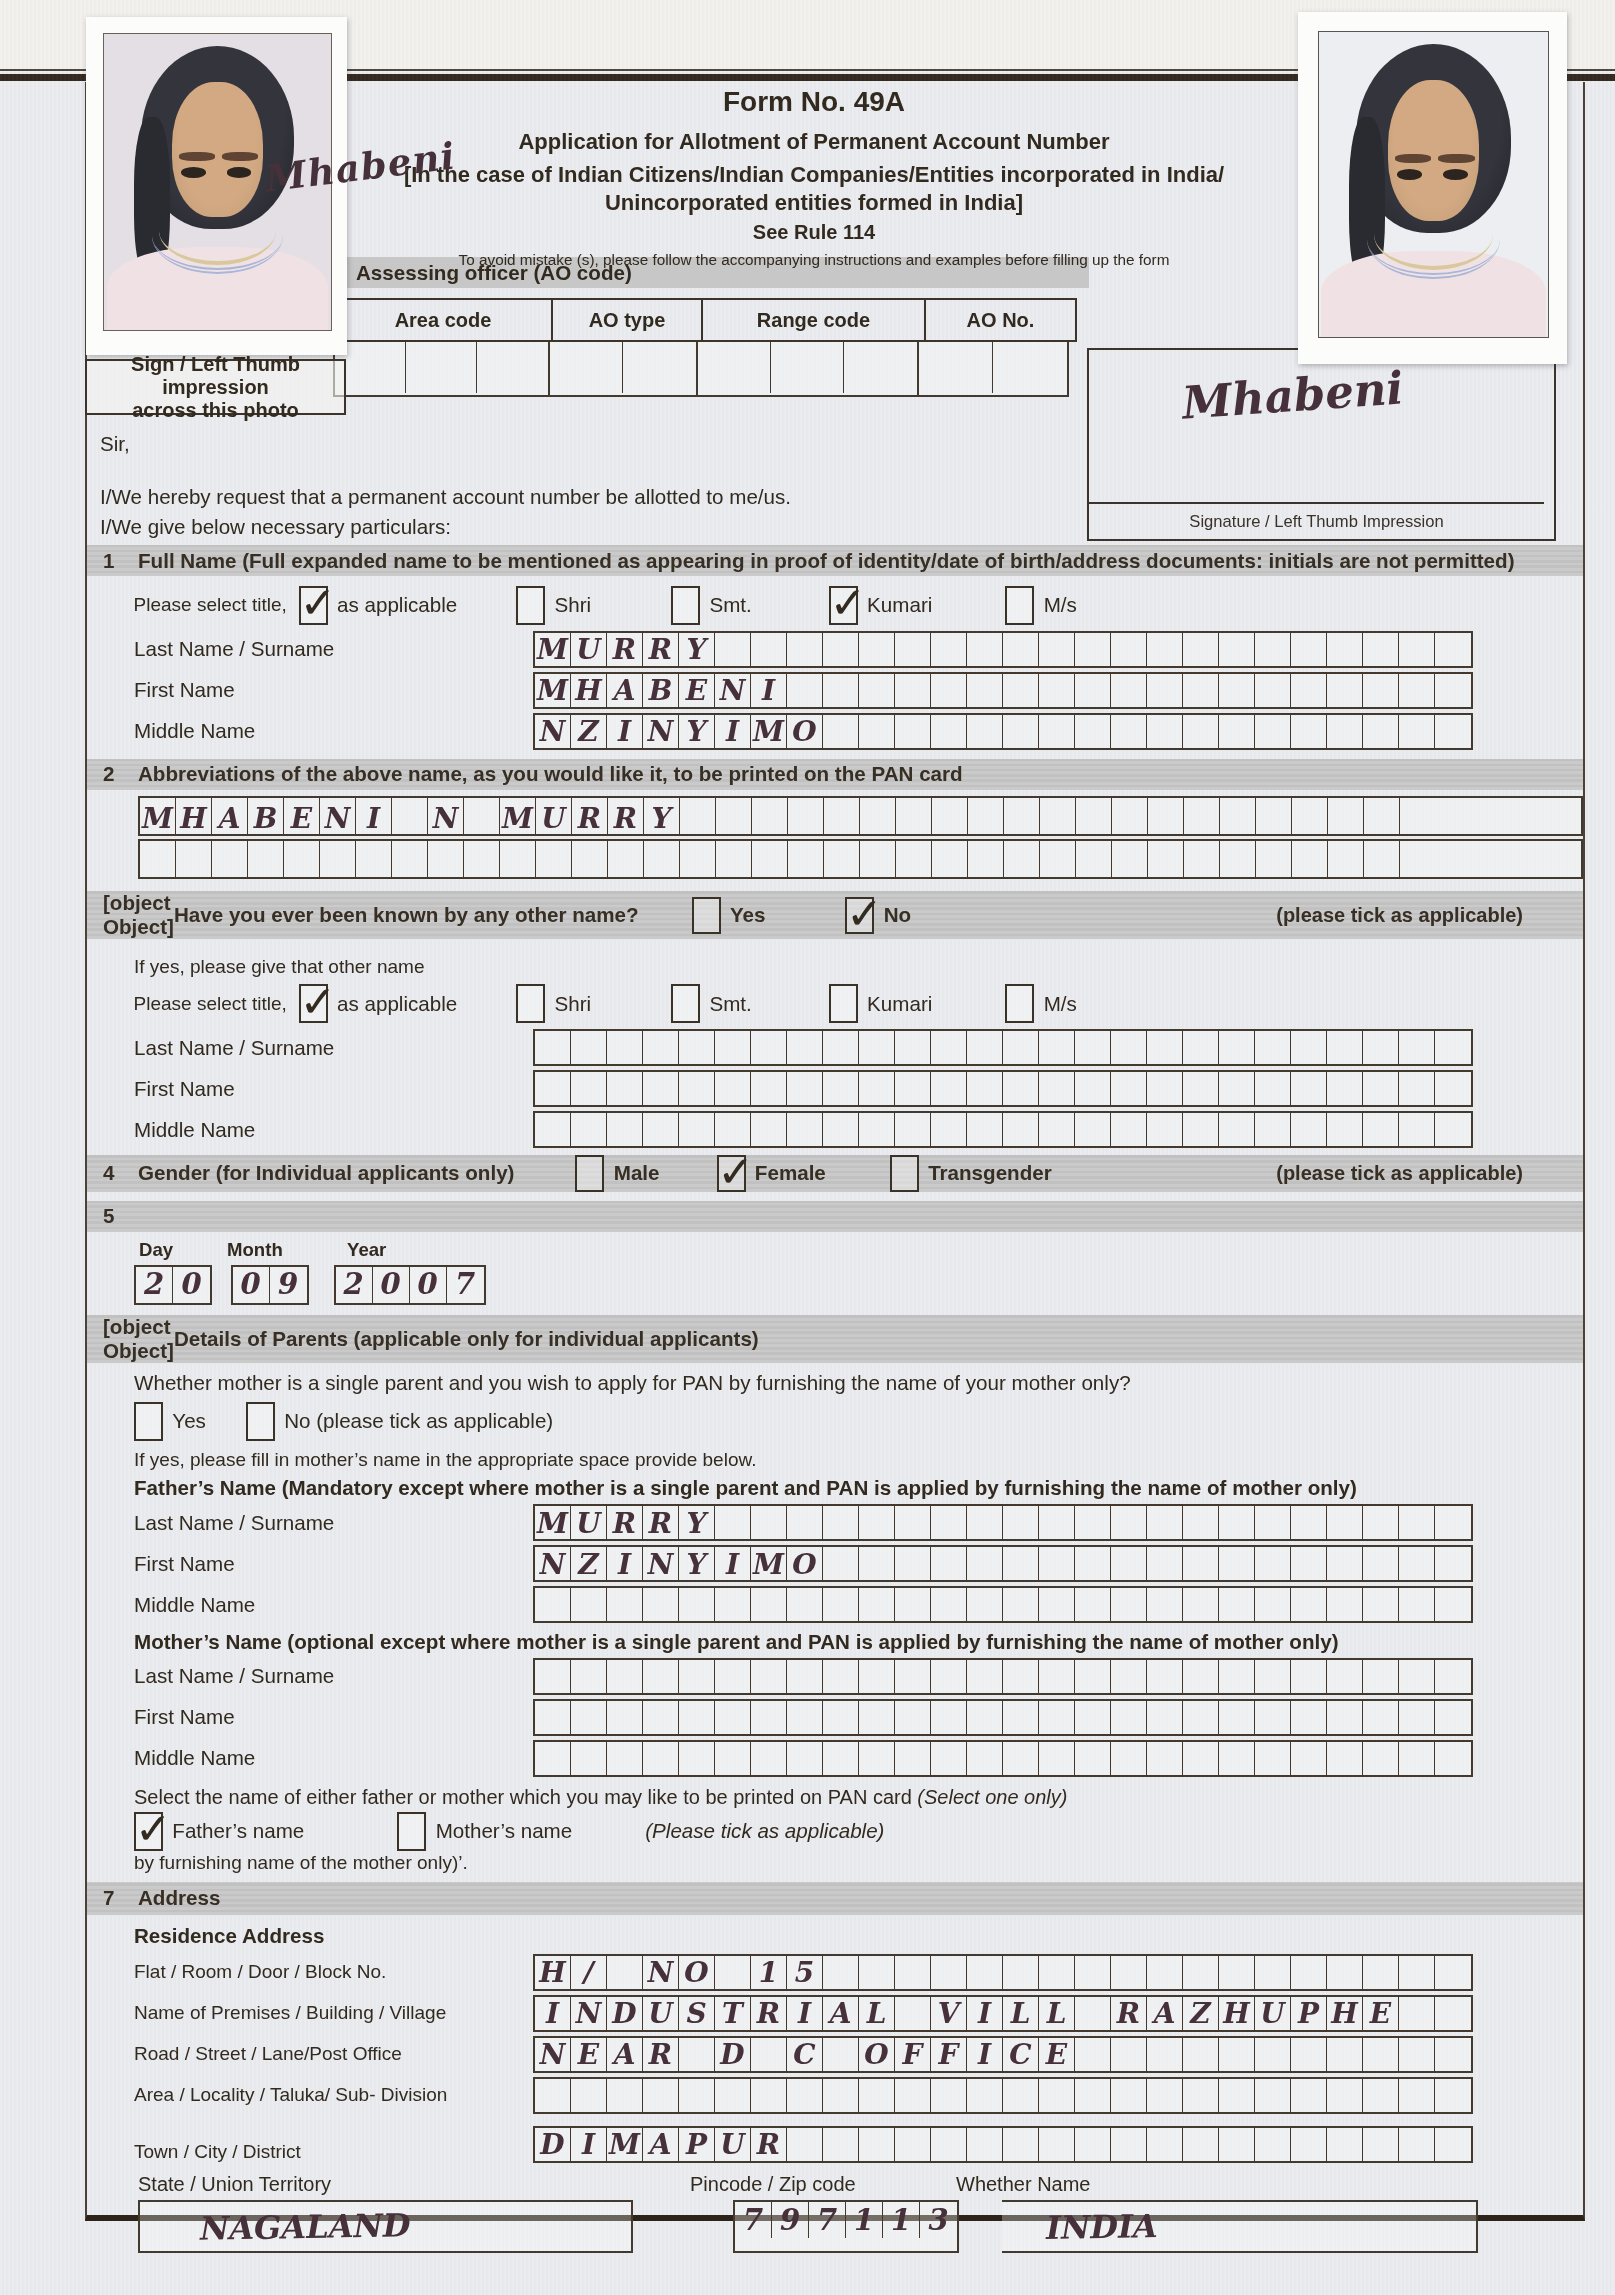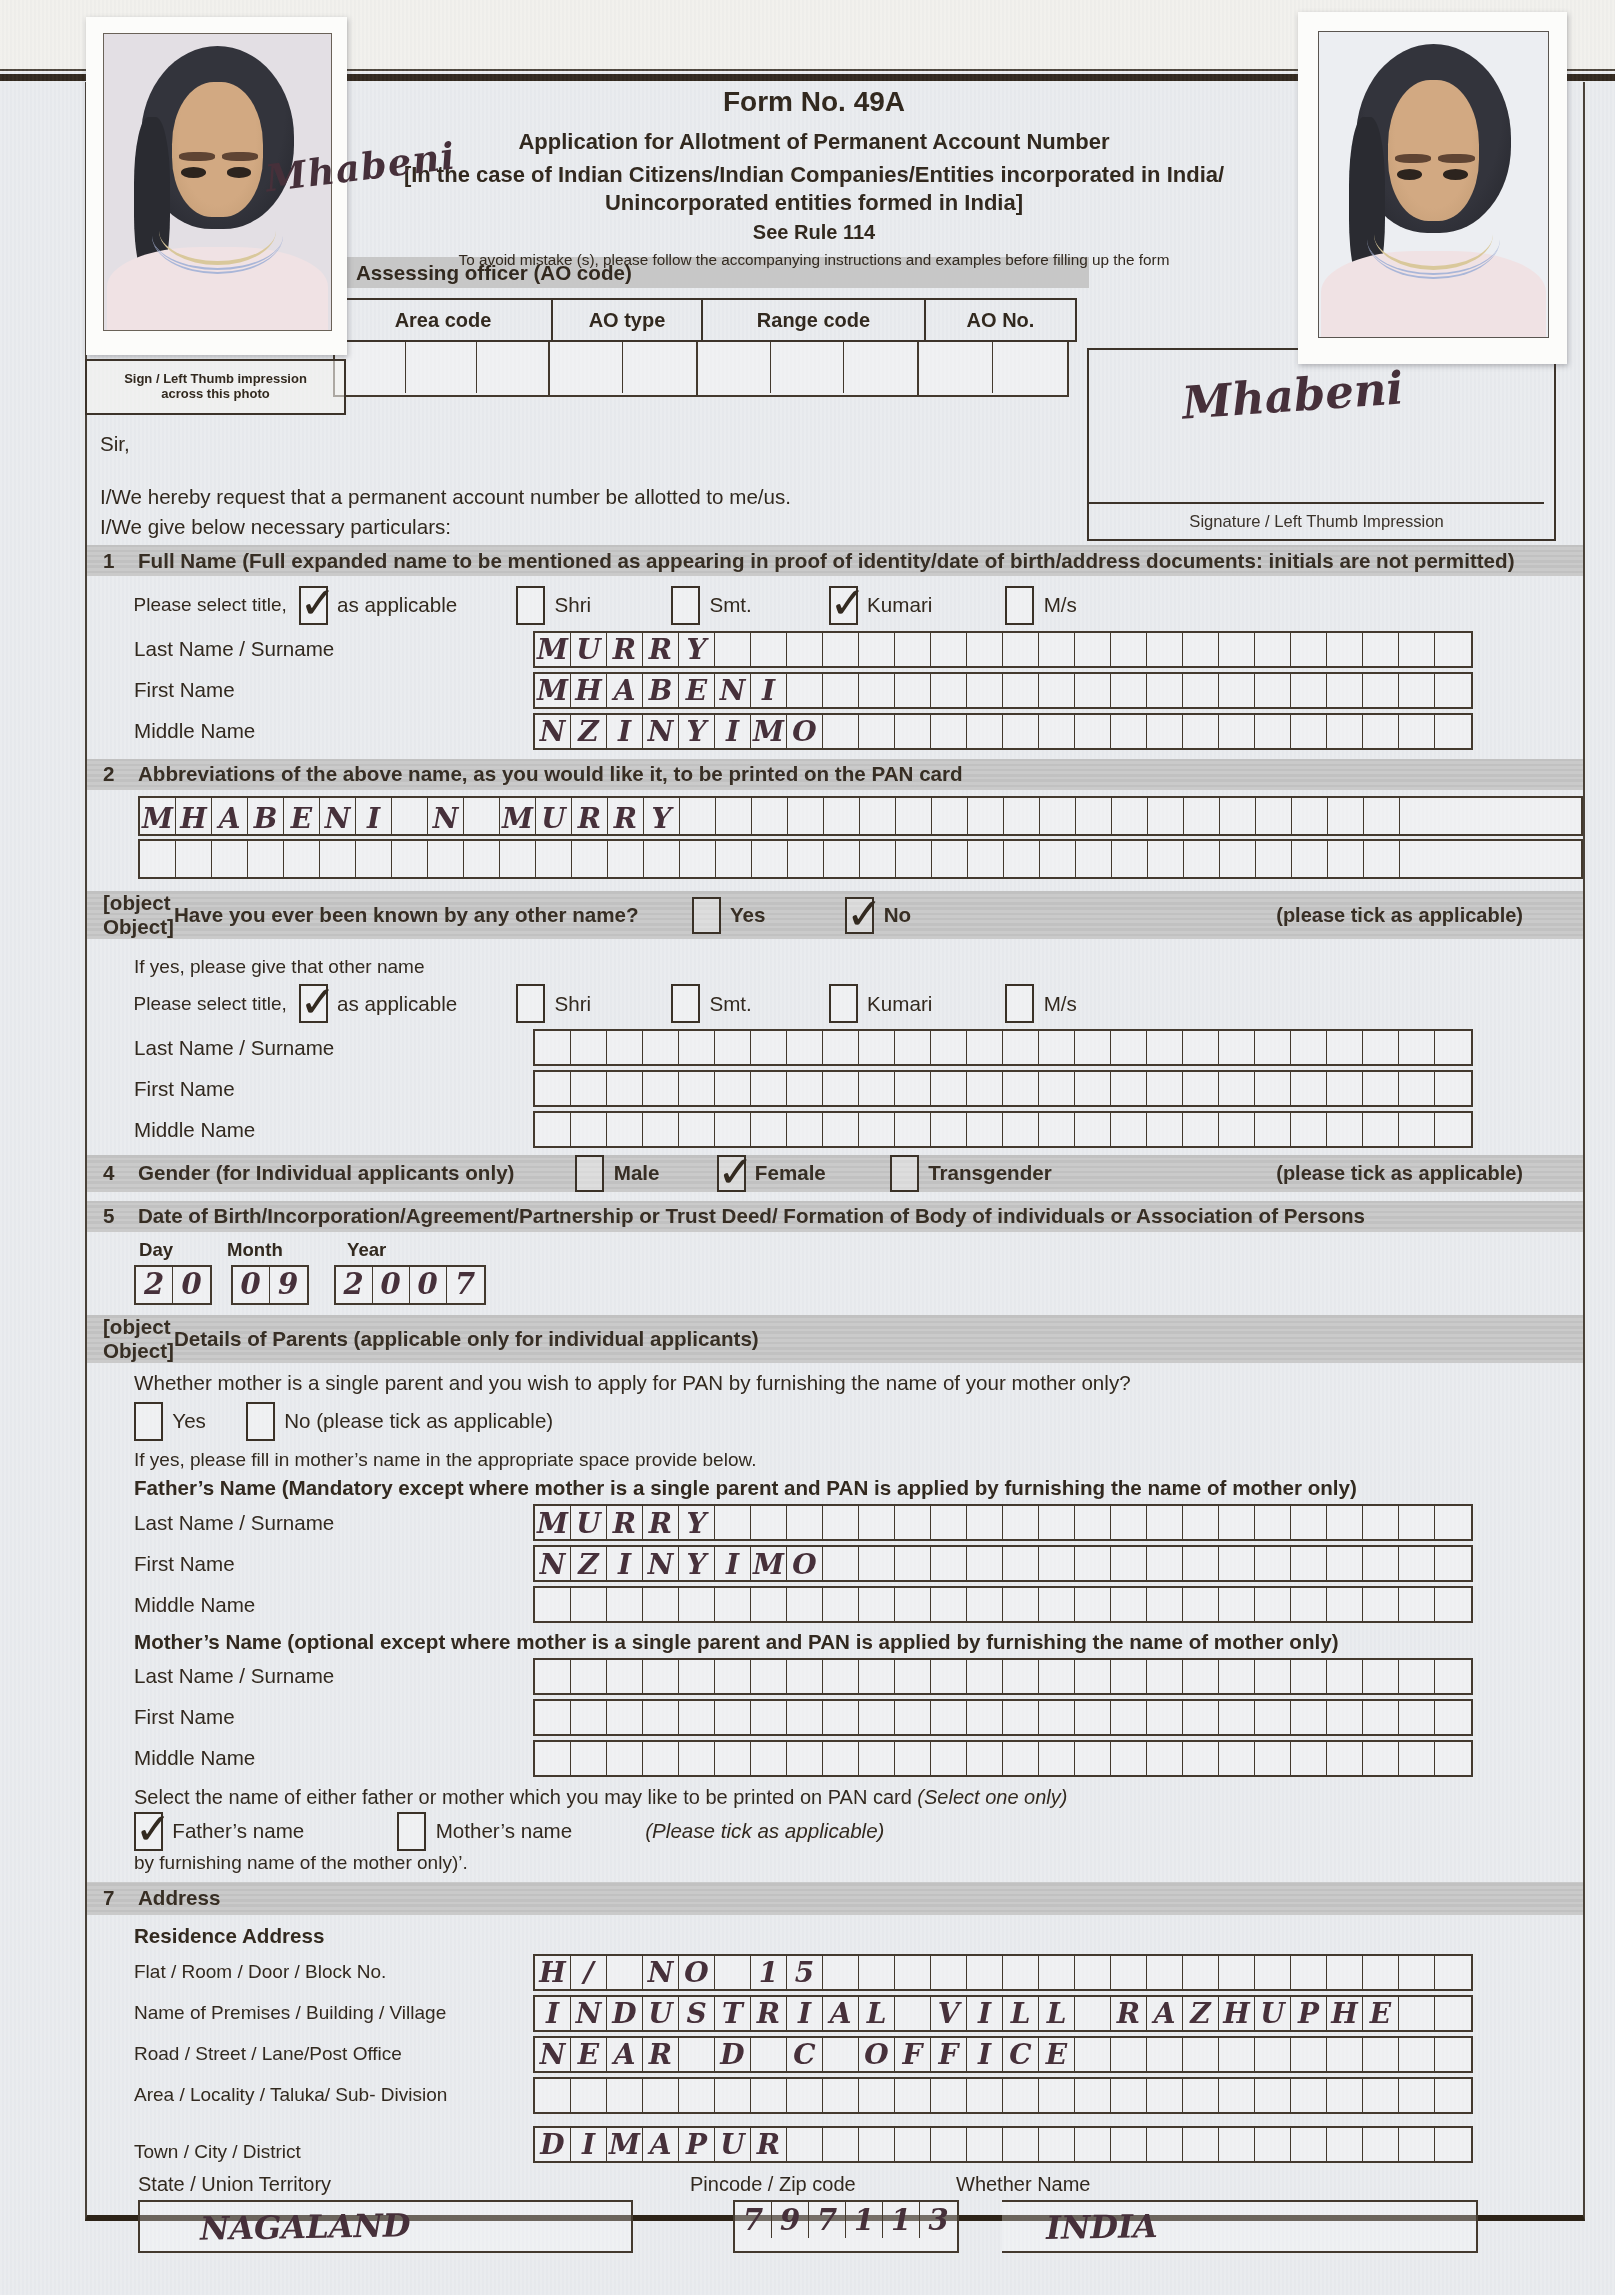--- a/index.html
+++ b/index.html
@@ -39,21 +39,21 @@
   .p-face{position:absolute;left:30%;top:16%;width:40%;height:46%;border-radius:46% 46% 44% 44%;
     background:radial-gradient(ellipse at 50% 40%,#d2a982 0 60%,#c09a73 100%);}
   .p-brow{position:absolute;top:40%;width:16%;height:3%;background:#5f4433;border-radius:40%;}
   .p-eye{position:absolute;top:45%;width:11%;height:3.5%;background:#2c241e;border-radius:50%;}
   .p-mouth{position:absolute;left:45%;top:74%;width:10%;height:2.5%;background:#96685c;border-radius:40%;}
   .p-torso{position:absolute;left:1%;bottom:-4%;width:98%;height:32%;background:#f0e2e4;border-radius:42% 42% 0 0;}
   .p-collar1{position:absolute;left:24%;bottom:22%;width:52%;height:22%;border-radius:50%;border-bottom:4.7px solid #d9c89b;background:transparent;}
   .p-collar2{position:absolute;left:21%;bottom:19%;width:58%;height:24%;border-radius:50%;border-bottom:6px double #a9b6d8;background:transparent;}
 
   .sign-box{left:85px;top:359px;width:261px;height:56px;border:2.7px solid #3c332a;box-sizing:border-box;
-    display:flex;align-items:center;justify-content:center;text-align:center;font-weight:bold;font-size:13px;line-height:1.15;z-index:6;background:rgba(244,243,240,.6);}
+    display:flex;align-items:center;justify-content:center;text-align:center;font-weight:bold;font-size:20px;line-height:1.15;z-index:6;background:rgba(244,243,240,.6);}
 
   
   .hw{font-family:"DejaVu Serif",serif;font-style:italic;font-weight:bold;color:#46303a;}
   .sig-across{left:265px;top:145px;font-size:37px;transform:rotate(-7deg);z-index:8;letter-spacing:1.3px;}
 
   
   .ao-band{left:336px;top:257px;width:753px;height:31px;background:#c7c7c7;display:flex;align-items:center;
     font-weight:bold;font-size:20.6px;padding-left:20px;box-sizing:border-box;z-index:4;}
   .ao-table{left:333px;top:298px;z-index:4;font-weight:bold;}
   .ao-row{display:flex;}
@@ -533,21 +533,20 @@
       <span class="cblbl" style="font-weight:bold;">Male</span>
       <span class="cb small checked" style="margin-left:57px;"></span>
       <span class="cblbl" style="font-weight:bold;">Female</span>
       <span class="cb small" style="margin-left:64px;"></span>
       <span class="cblbl" style="font-weight:bold;">Transgender</span>
       <span class="note-right">(please tick as applicable)</span>
     </div>
 
     <div class="band" style="margin-top:9.3px;">
       <span class="num">5</span>
-      <span>Date of Birth/Incorporation/Agreement/Partnership or Trust Deed/ Formation of Body of individuals or Association of Persons</span>
     </div>
     <div class="dmy" style="margin-top:6.6px;">
       <span style="width:88px;">Day</span>
       <span style="width:120px;">Month</span>
       <span>Year</span>
     </div>
     <div class="dobrow" style="margin-top:4px;">
       <div class="dobgrp">
           <span class="c">2</span>
           <span class="c">0</span>

